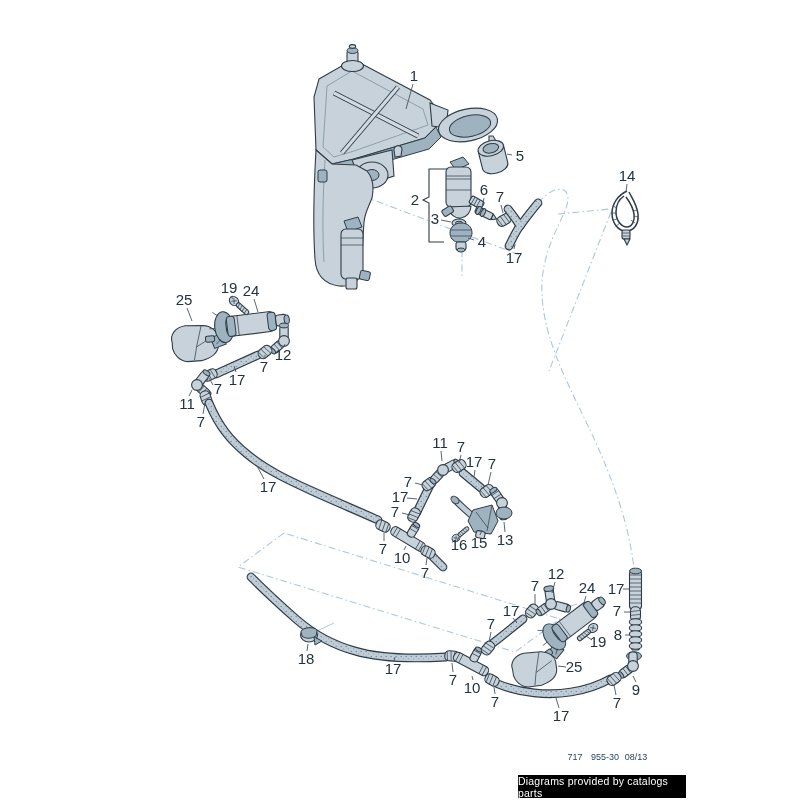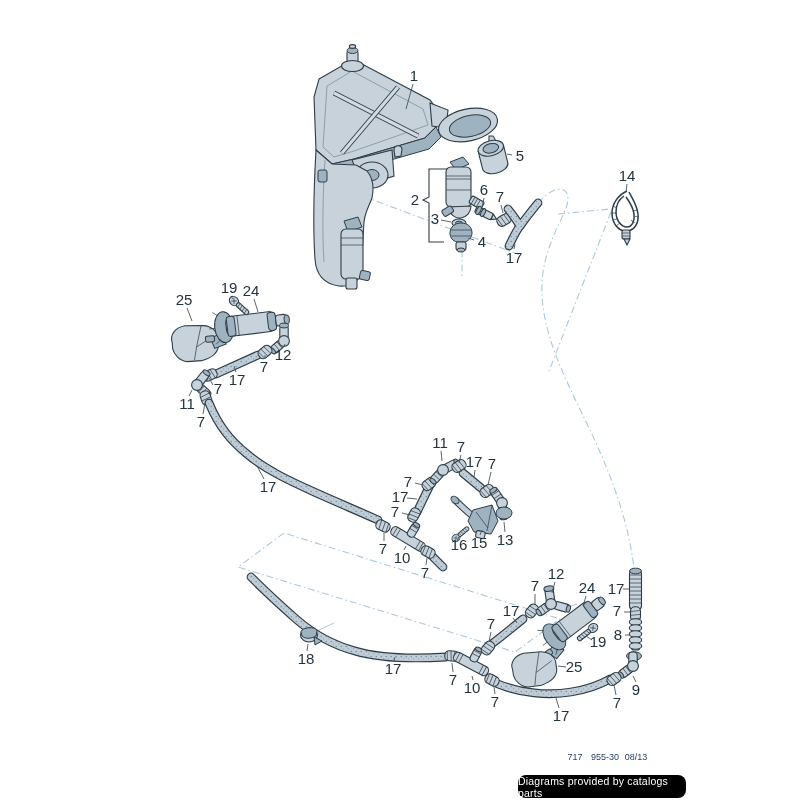--- a/index.html
+++ b/index.html
@@ -19,21 +19,21 @@
   .xbI{stroke:#d3dbe2;stroke-width:3.2;fill:none;}
   .ref{stroke:var(--refline);stroke-width:1.1;fill:none;stroke-dasharray:7 3 1.5 3;}
   .refsolid{stroke:var(--refline);stroke-width:1;fill:none;}
   .leader{stroke:var(--leader);stroke-width:.9;}
   .callout{font-size:15px;fill:var(--label);text-anchor:middle;
            font-family:"Liberation Sans",sans-serif;}
   .caption{font-size:9px;fill:var(--caption);text-anchor:middle;
            font-family:"Liberation Sans",sans-serif;}
   .badge{position:absolute;left:518px;top:775px;width:168px;height:23px;
          background:var(--badgebg);color:var(--badgefg);display:flex;align-items:center;
-         justify-content:center;font-size:10.5px;letter-spacing:.2px;cursor:pointer;border-radius:8px;}
+         justify-content:center;font-size:10.5px;letter-spacing:.2px;cursor:pointer;}
 </style>
 </head>
 <body>
 
 <div class="stage">
 <svg width="800" height="800" viewBox="0 0 800 800">
   <defs>
     <pattern id="speck" width="5" height="5" patternUnits="userSpaceOnUse">
       <circle cx="1.2" cy="1.5" r="0.65" fill="#6b8191"></circle>
       <circle cx="3.6" cy="3.8" r="0.6" fill="#8aa0ae"></circle>

